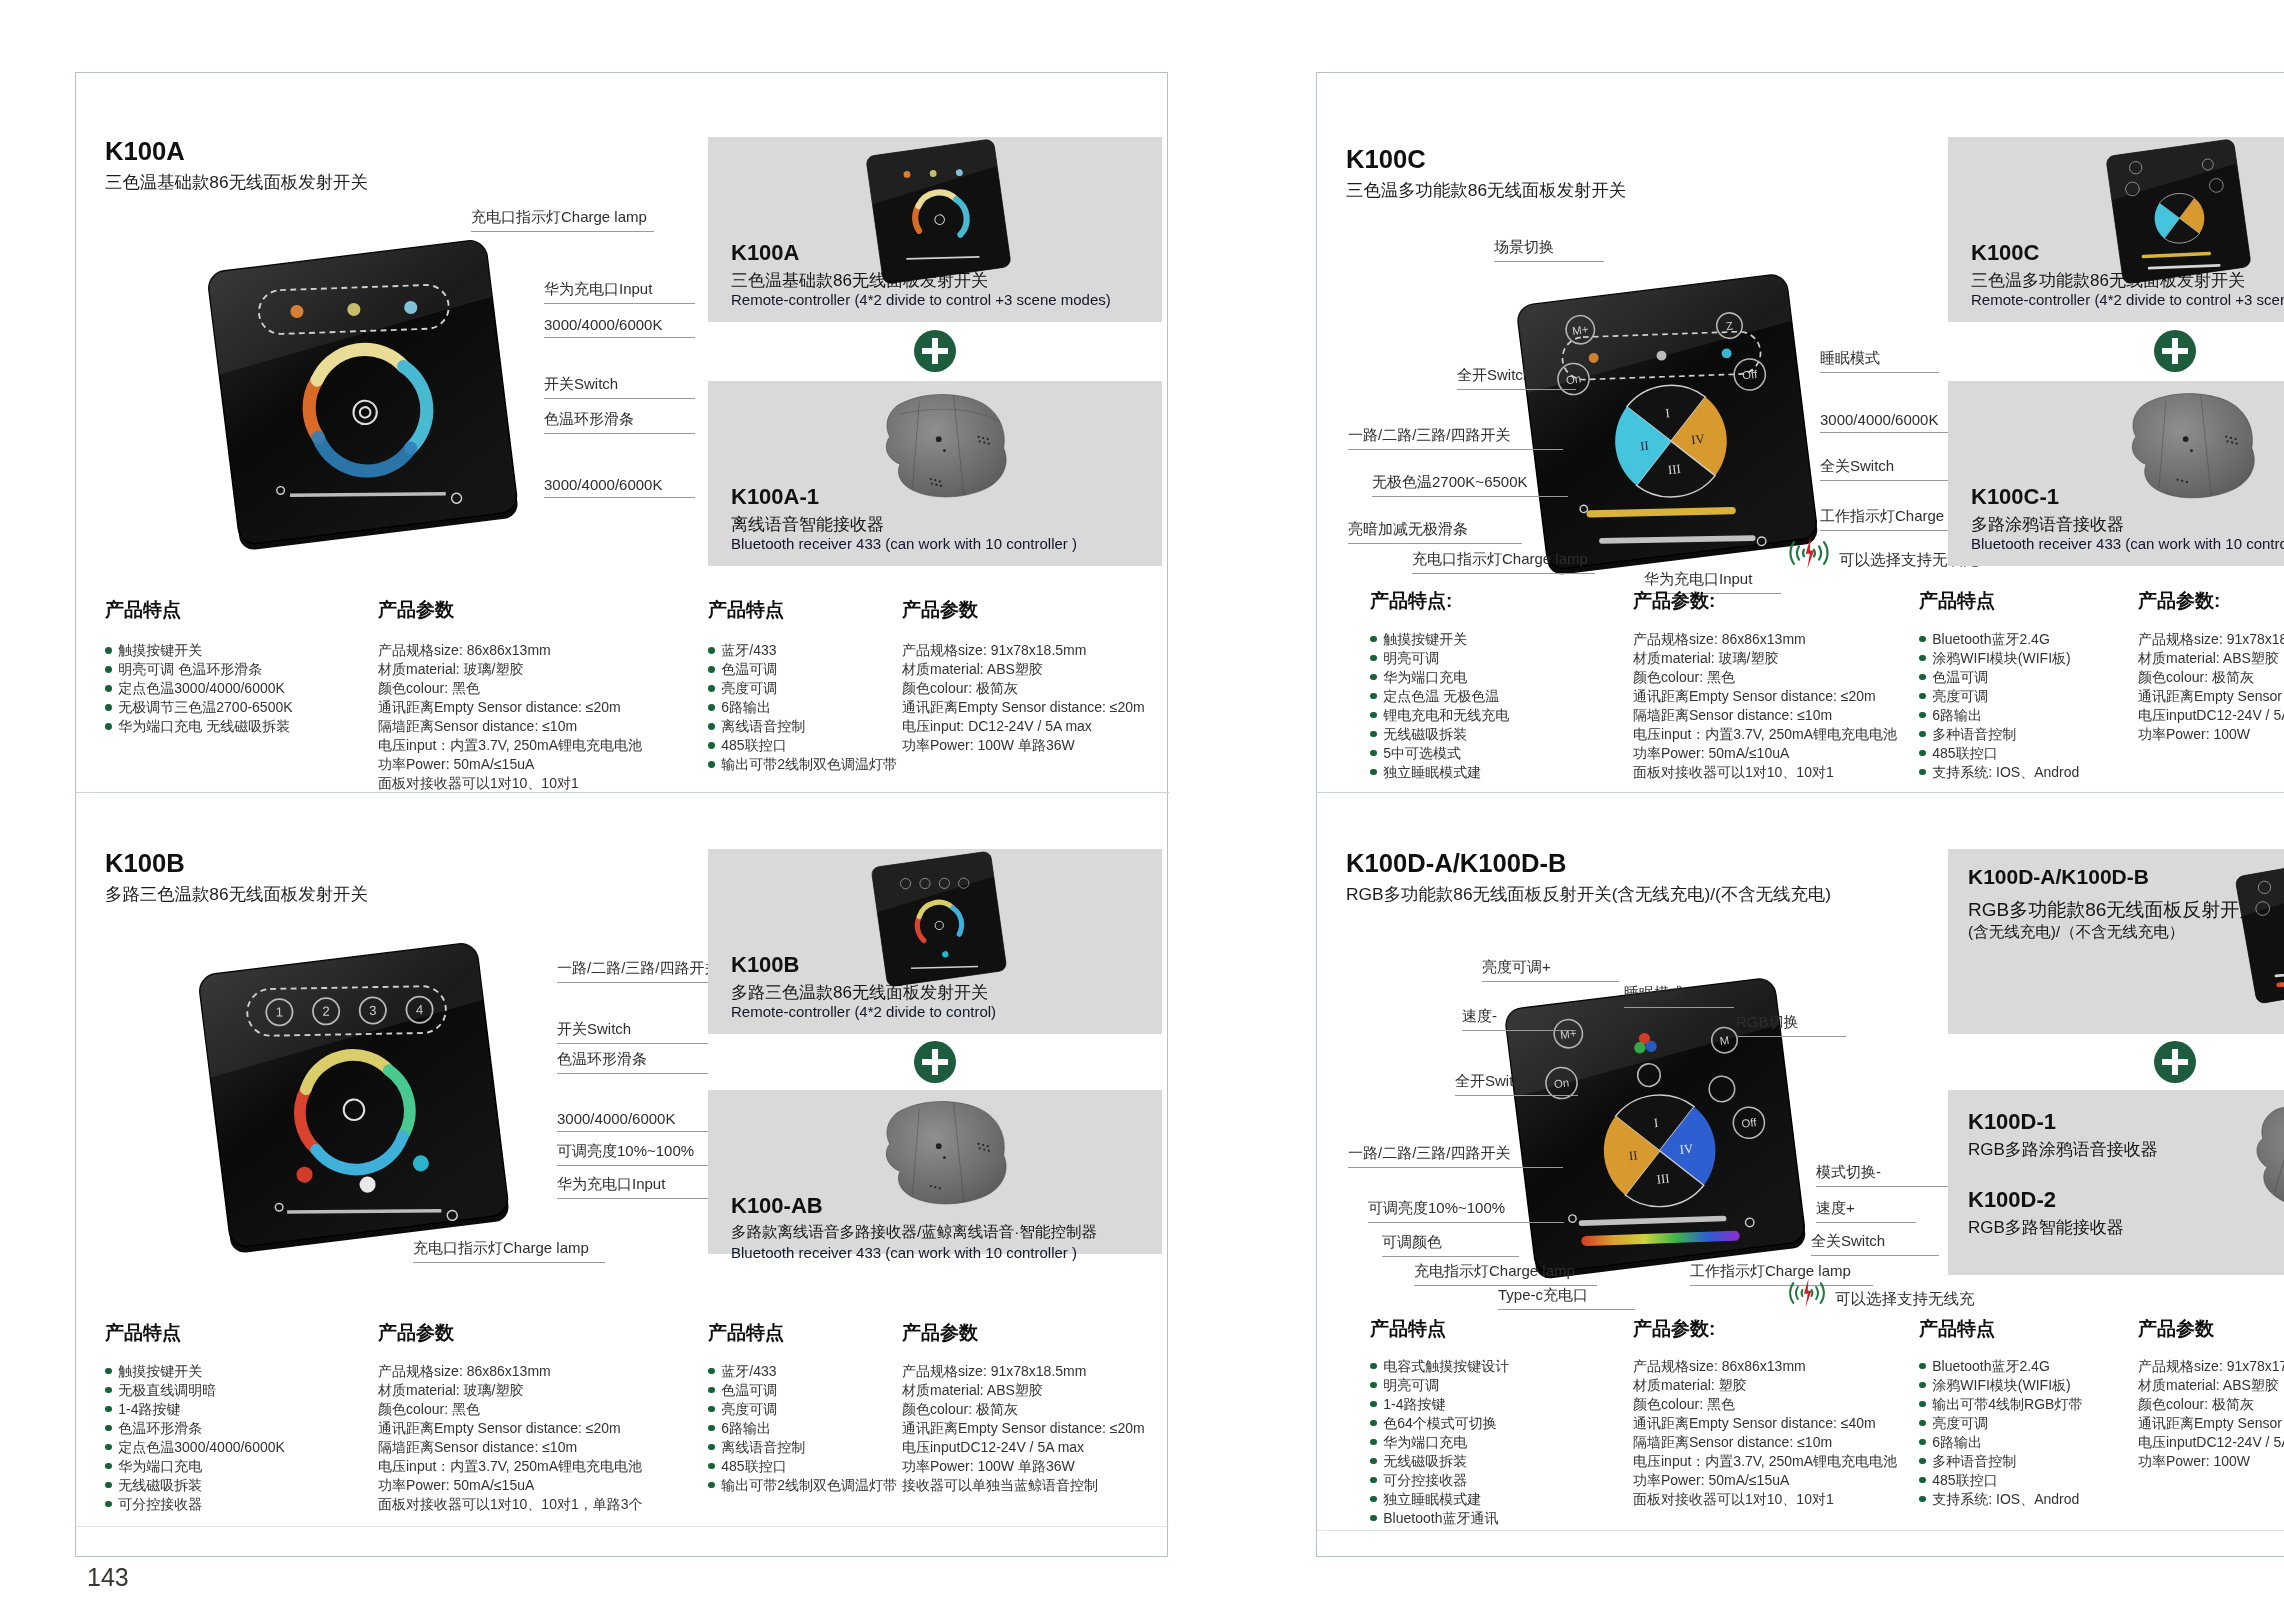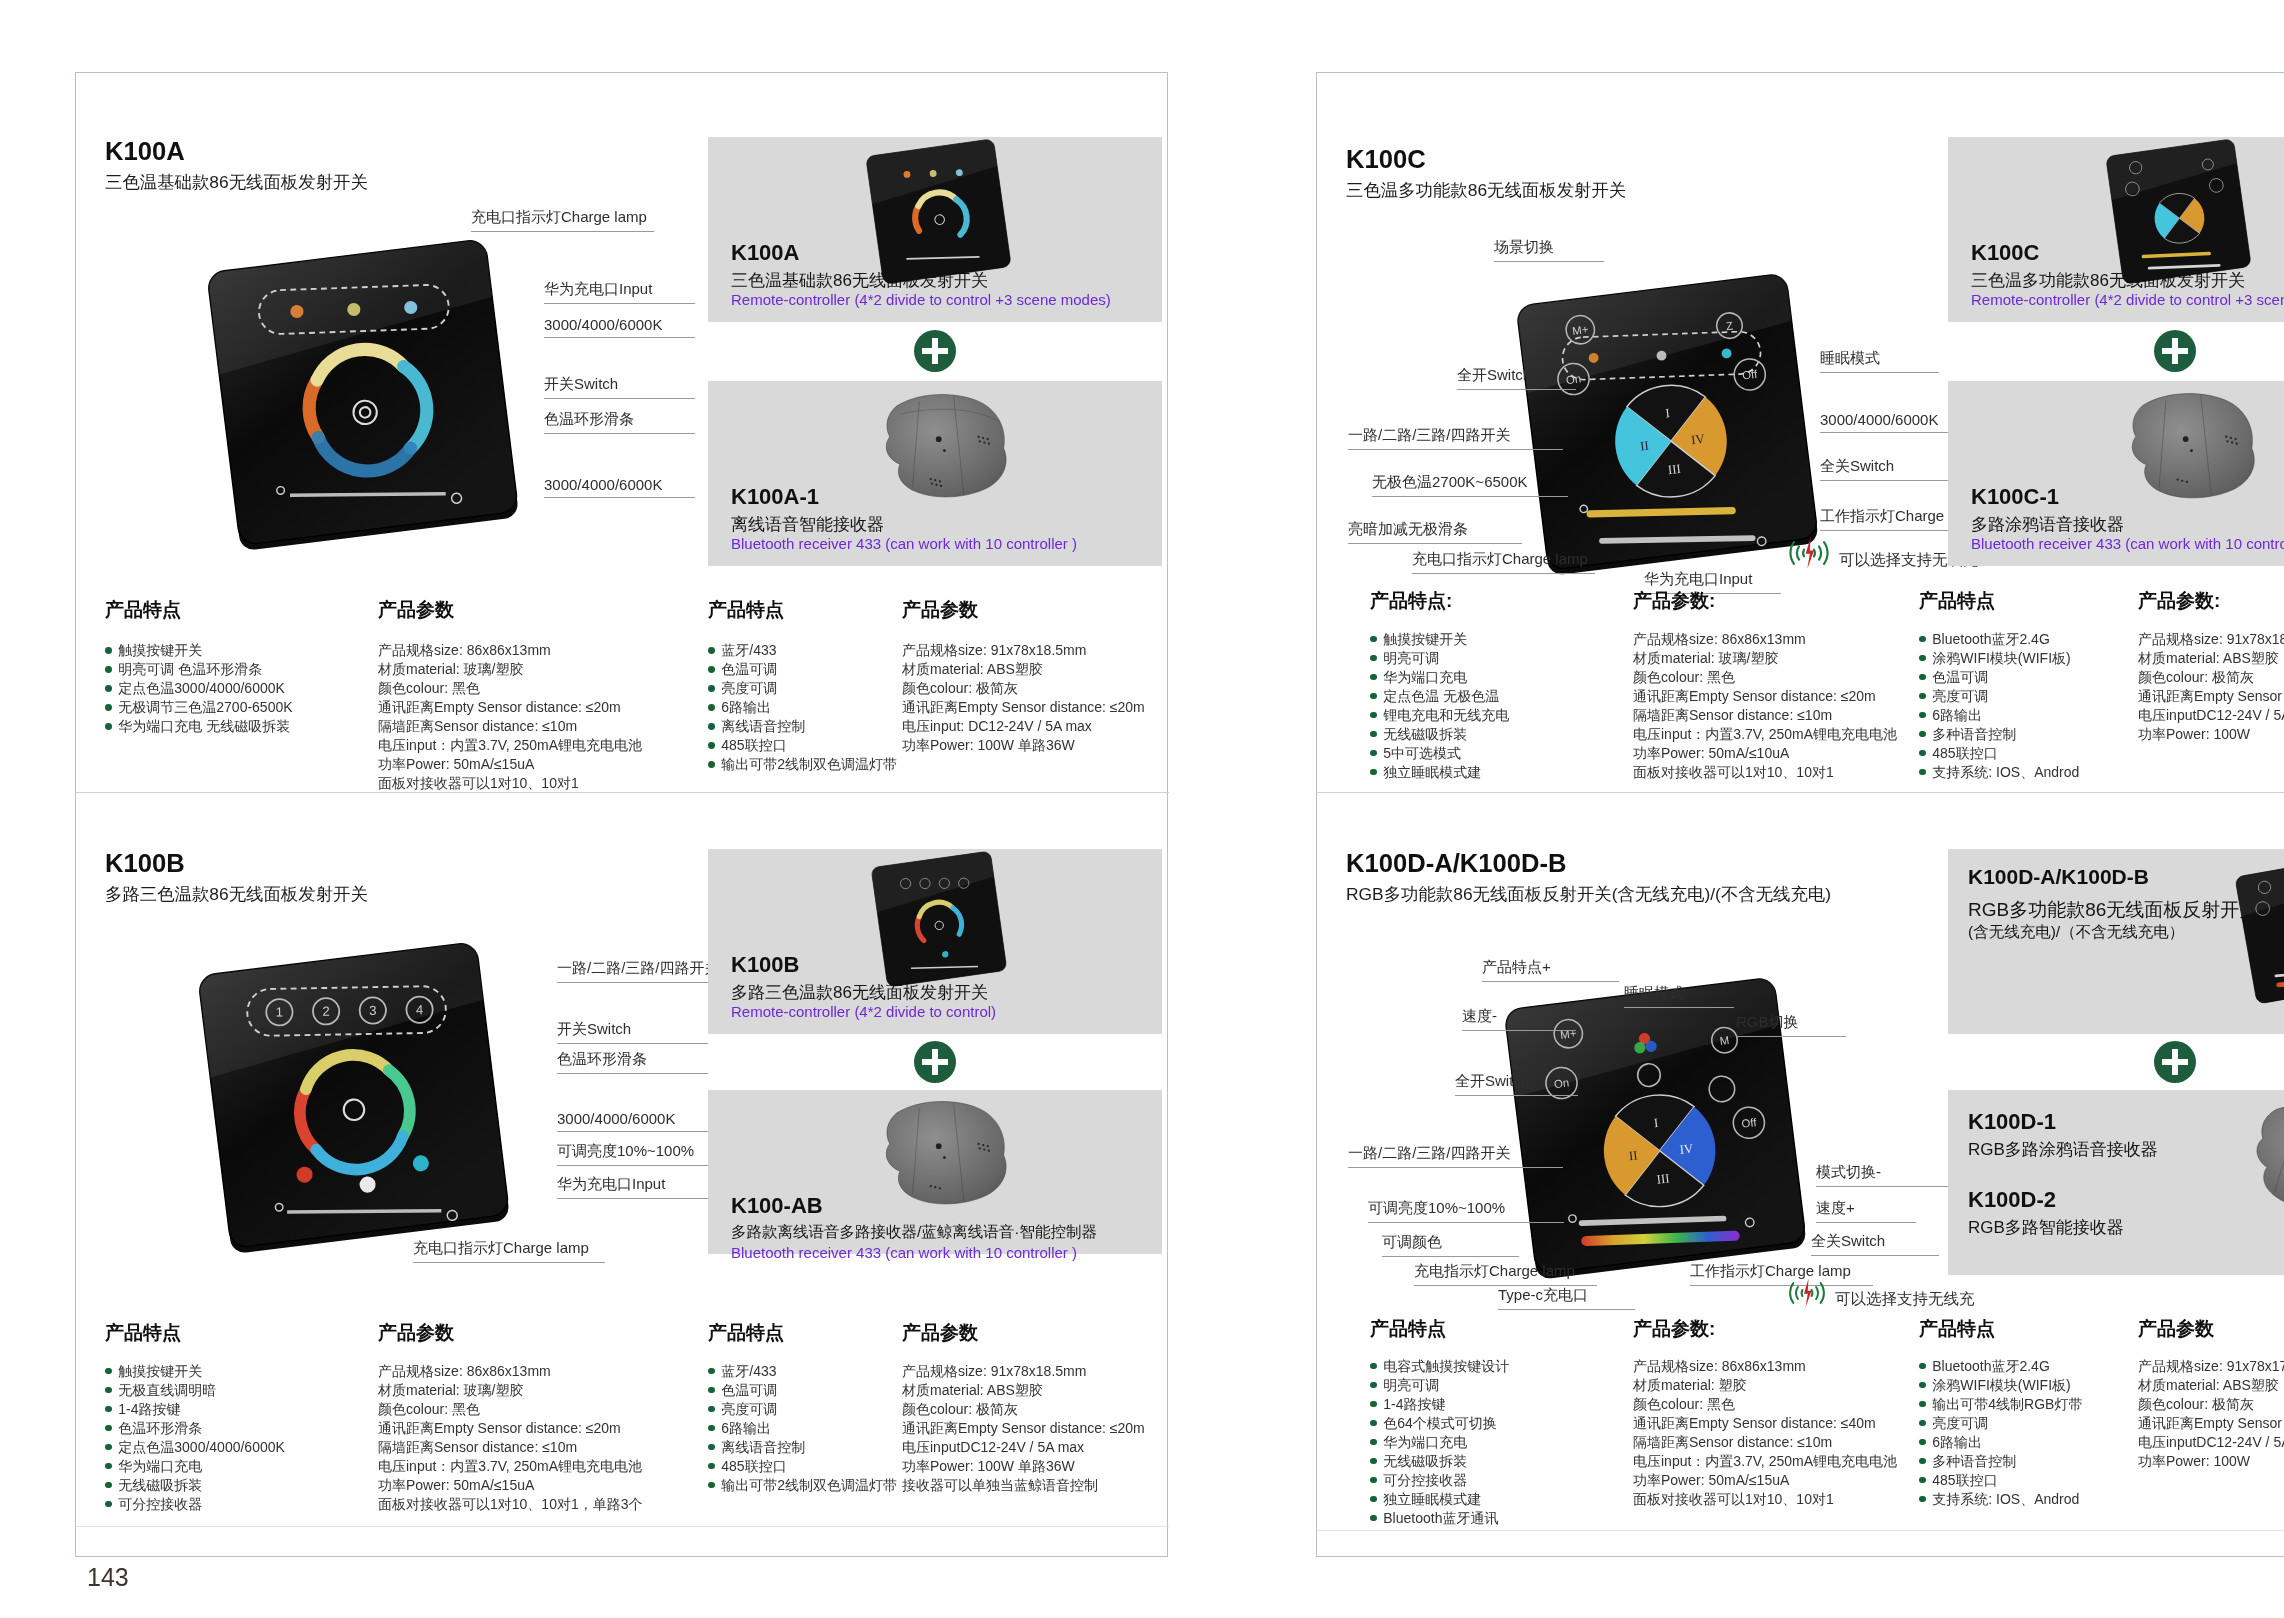--- a/index.html
+++ b/index.html
@@ -8,21 +8,21 @@
   .page{position:absolute;top:72px;width:1091px;height:1483px;border:1.4px solid #b5c4ba;background:#fff;}
   .divider{position:absolute;height:0.9px;background:#c9d4cd;}
   .pagenum{position:absolute;font-size:25px;color:#3a352f;}
   .sec-title{position:absolute;font-size:25.6px;font-weight:bold;color:#101010;white-space:nowrap;}
   .sec-sub{position:absolute;font-size:17.4px;color:#1c1c1c;white-space:nowrap;}
   .callout{position:absolute;font-size:15px;color:#2e2e2e;border-bottom:0.9px solid #9a9a9a;
            padding-bottom:3.7px;white-space:nowrap;}
   .card{position:absolute;background:#d9d9d9;}
   .card-model{position:absolute;font-size:22px;font-weight:bold;color:#101010;white-space:nowrap;}
   .card-cn{position:absolute;font-size:17px;color:#151515;white-space:nowrap;}
-  .card-en{position:absolute;font-size:15px;color:#6d28d9;white-space:nowrap;}
+  .card-en{position:absolute;font-size:15px;color:#0f172a;white-space:nowrap;}
   .col{position:absolute;}
   .h-col{font-size:19px;font-weight:bold;color:#101010;white-space:nowrap;}
   .items{margin-top:18px;}
   .li{display:flex;align-items:flex-start;font-size:14px;color:#333;line-height:19px;white-space:nowrap;}
   .dot{width:6.9px;height:6.9px;border-radius:50%;background:#166339;margin:6px 6.4px 0 0;flex:none;}
   .pline{font-size:14px;color:#333;line-height:19px;white-space:nowrap;}
   .plus{position:absolute;width:42px;height:42px;border-radius:50%;background:#1d5c3c;}
   .plus:before,.plus:after{content:"";position:absolute;background:#fff;}
   .plus:before{left:8.2px;top:18px;width:25.6px;height:5.5px;}
   .plus:after{left:18px;top:8.2px;width:5.5px;height:25.6px;}
@@ -740,21 +740,21 @@
           <line x1="40" y1="160" x2="140" y2="169" stroke="#d5d5d5" stroke-width="4" stroke-linecap="round" opacity="0.9"></line>
         </g>
       <g transform="rotate(5 94 178)">
           <rect x="38" y="174" width="112" height="7" rx="3.5" fill="url(#rainD)"></rect>
         </g>
       <circle cx="34" cy="156" r="2.6" fill="none" stroke="#ccc"></circle>
         <circle cx="158" cy="174" r="3" fill="none" stroke="#ccc"></circle>
     </svg>
   </div>
 
-  <div class="callout" style="left:1482px;top:958px;width:137px;">产品特点+</div>
+  <div class="callout" style="left:1482px;top:958px;width:137px;">亮度可调+</div>
   <div class="callout" style="left:1462px;top:1007px;width:114px;">速度-</div>
   <div class="callout" style="left:1455px;top:1072px;width:123px;">全开Switch</div>
   <div class="callout" style="left:1348px;top:1144px;width:215px;">一路/二路/三路/四路开关</div>
   <div class="callout" style="left:1368px;top:1199px;width:196px;">可调亮度10%~100%</div>
   <div class="callout" style="left:1382px;top:1233px;width:137px;">可调颜色</div>
   <div class="callout" style="left:1414px;top:1262px;width:183px;">充电指示灯Charge lamp</div>
   <div class="callout" style="left:1498px;top:1286px;width:137px;">Type-c充电口</div>
 
   <div class="callout" style="left:1624px;top:984px;width:110px;">睡眠模式</div>
   <div class="callout" style="left:1736px;top:1013px;width:110px;">RGB切换</div>

